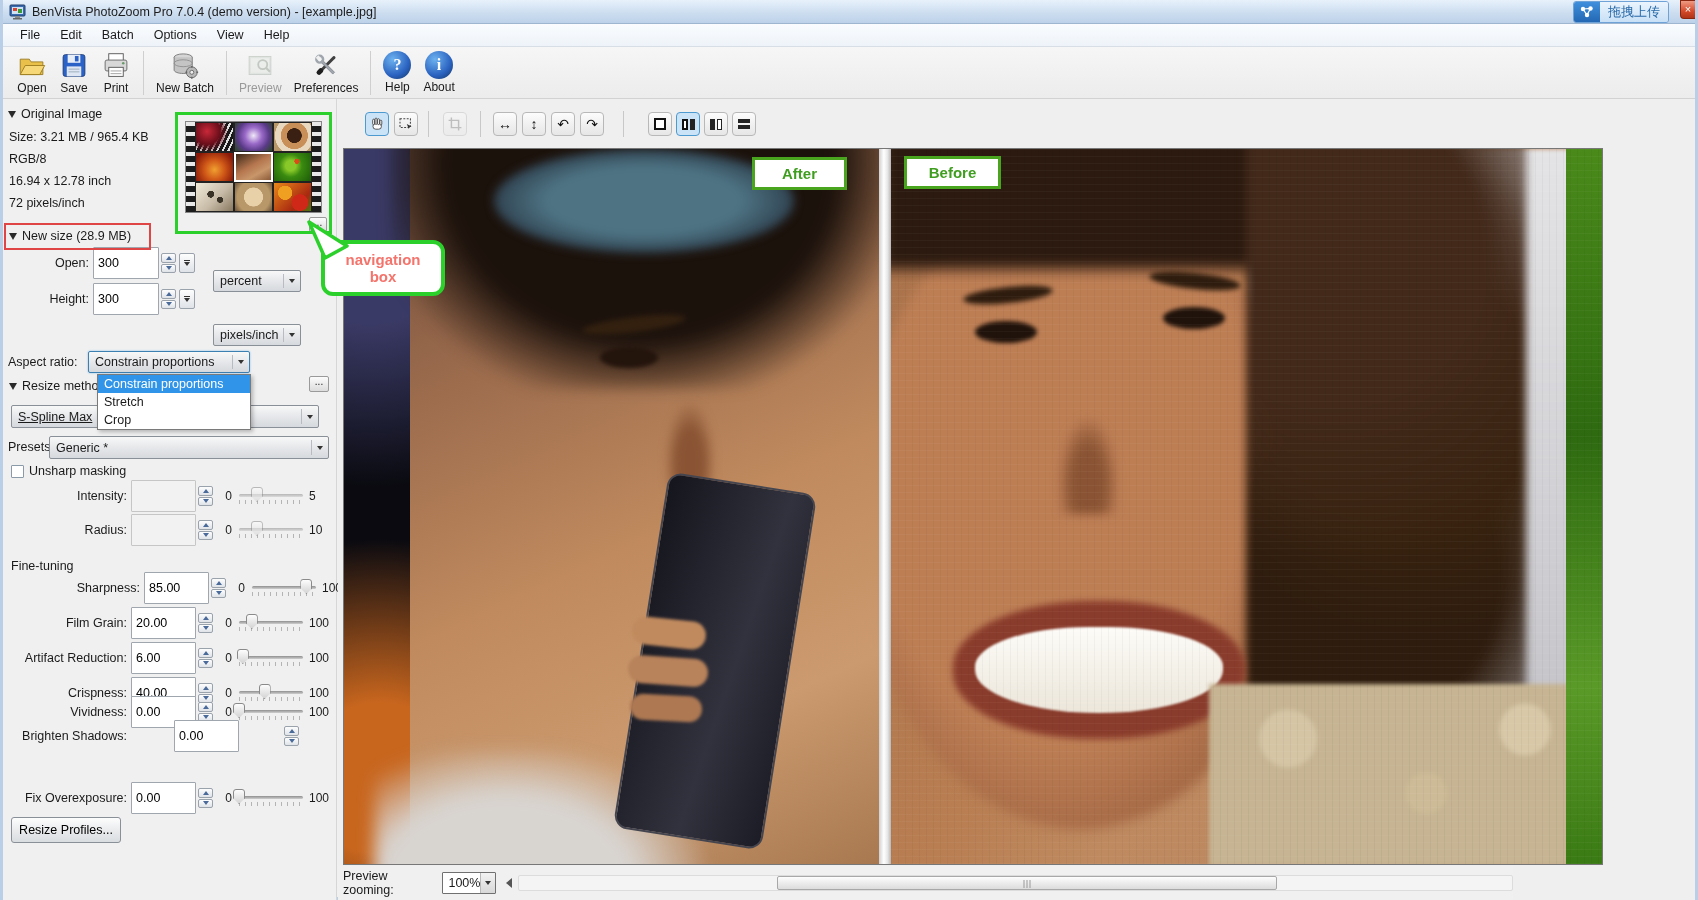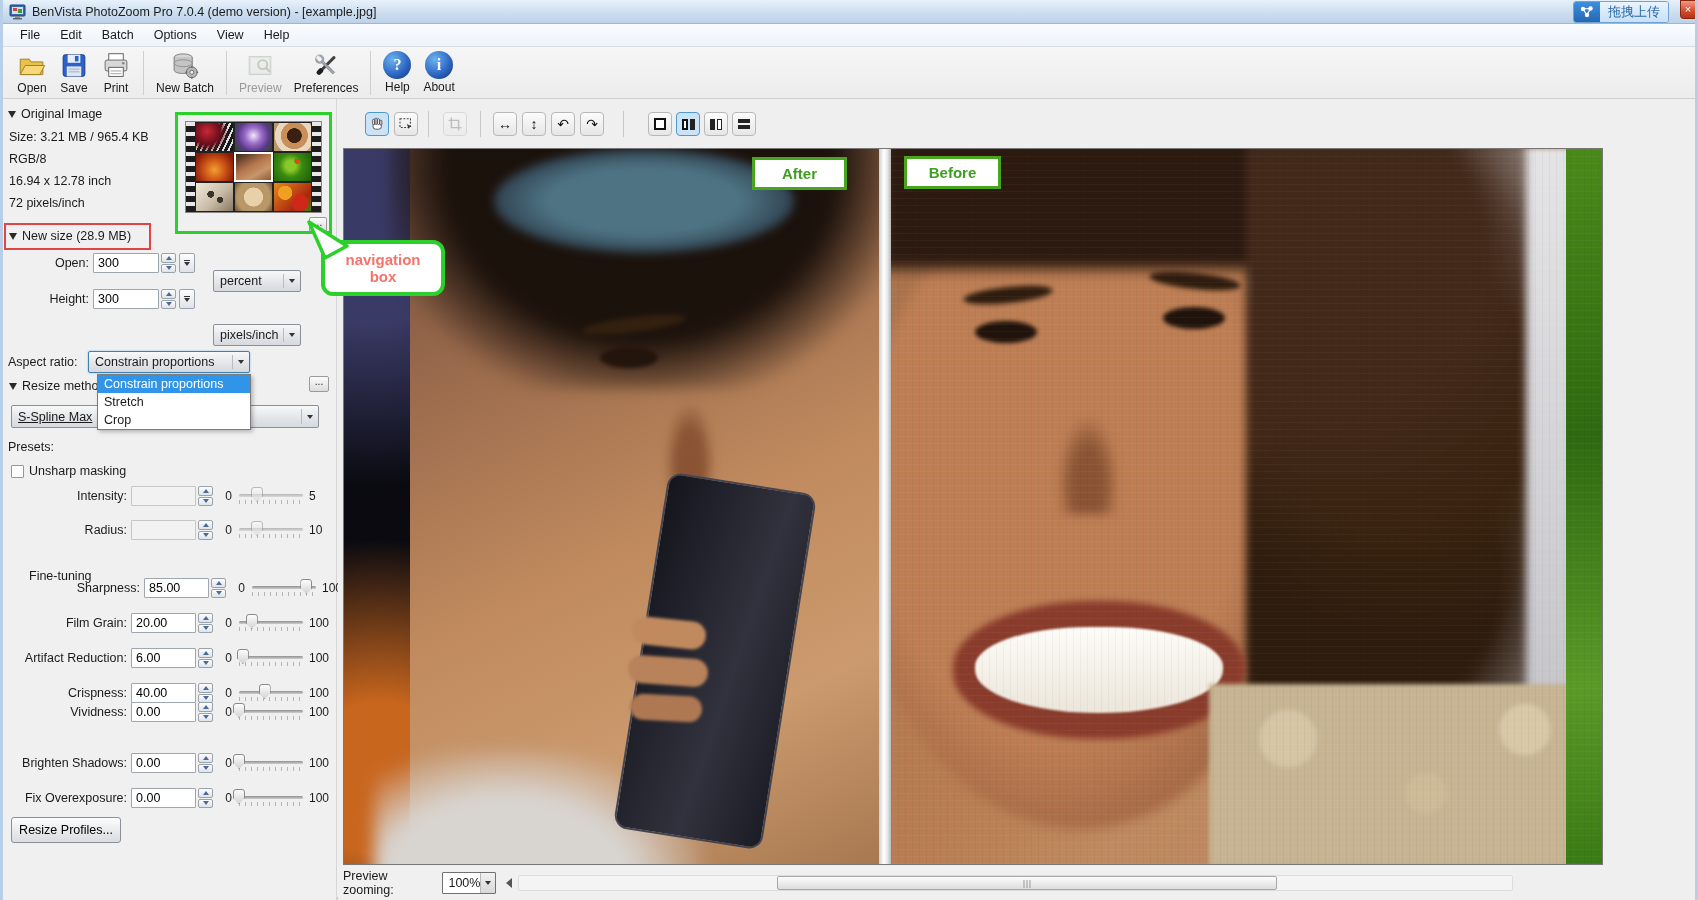--- a/index.html
+++ b/index.html
@@ -52,21 +52,21 @@
   .nc7 { background: radial-gradient(circle at 40% 40%, #3a3428 0 12%, rgba(0,0,0,0) 13%), radial-gradient(circle at 65% 60%, #3a3428 0 10%, rgba(0,0,0,0) 11%), linear-gradient(135deg,#f0ead8 0%,#c8bca8 55%,#887860 100%); }
   .nc8 { background: radial-gradient(circle at 50% 50%, #e8d0a8 0 40%, #b89868 42% 70%, #6a5038 100%); }
   .nc9 { background: radial-gradient(circle at 30% 35%, #f0a020 0 22%, rgba(0,0,0,0) 23%), radial-gradient(circle at 70% 70%, #d02818 0 25%, rgba(0,0,0,0) 26%), linear-gradient(135deg,#e8881a,#a82810 70%,#4a7a10); }
   .navmore { position:absolute; left:306px; top:118px; width:18px; height:15px; background:linear-gradient(#fcfcfc,#dcdcdc); border:1px solid #9a9a9a; border-radius:2px; font-size:10px; line-height:9px; text-align:center; cursor:pointer; }
 
   .redbox { position:absolute; left:1px; top:124px; width:147px; height:27px; border:2px solid #e04545; z-index:30; pointer-events:none; }
 
   .prow { position:absolute; left:0; width:334px; height:22px; display:flex; align-items:center; }
   .rlabel { width:128px; text-align:right; padding-right:4px; flex:none; }
   .rlabel.narrow { width:90px; }
-  .field { height:20px; border:1px solid #a0a6ae; background:#fff; font-family:"Liberation Sans",sans-serif; font-size:12.5px; padding:0 4px; border-radius:1px; flex:none; }
+  .field { height:32px; border:1px solid #a0a6ae; background:#fff; font-family:"Liberation Sans",sans-serif; font-size:12.5px; padding:0 4px; border-radius:1px; flex:none; }
   .field.w65 { width:65px; } .field.w66 { width:66px; }
   .dis .field { background:#f2f2f2; border-color:#c6c6c6; }
   .spin { width:15px; height:20px; display:flex; flex-direction:column; margin-left:2px; flex:none; cursor:pointer; }
   .spin-b { flex:1; border:1px solid #9aa2ac; background:linear-gradient(#fdfdfd,#dfe3e8); display:flex; align-items:center; justify-content:center; border-radius:2px; margin-bottom:1px; }
   .spin-b:last-child { margin-bottom:0; }
   .tri-up { width:0; height:0; border-left:3px solid transparent; border-right:3px solid transparent; border-bottom:4px solid #4a6a9a; }
   .tri-down { width:0; height:0; border-left:3px solid transparent; border-right:3px solid transparent; border-top:4px solid #4a6a9a; }
   .autobtn { width:16px; height:20px; margin-left:3px; border:1px solid #9aa2ac; border-radius:2px; background:linear-gradient(#fdfdfd,#dfe3e8); display:flex; align-items:center; justify-content:center; cursor:pointer; flex:none; }
   .auto-glyph { border-top:1.5px solid #333; padding-top:1px; display:flex; }
   .auto-glyph i { border-left:3px solid transparent; border-right:3px solid transparent; border-top:4px solid #333; width:0; height:0; }
@@ -391,20 +391,27 @@
     </div>
     <div class="navmore" style="left:306px; top:277px; width:20px; height:16px;"><span>...</span></div>
     <div class="ddl" style="left:8px; top:306px; width:308px; height:23px;text-decoration:underline;">
       <span class="dtext">S-Spline Max</span>
         <span class="dsep"></span>
         <span class="darr">
           <i class="dd-arrow"></i>
         </span>
     </div>
     <div class="infoline" style="left:5px; top:341px;">Presets:</div>
+    <div class="ddl" style="left:46px; top:337px; width:280px; height:23px;">
+      <span class="dtext">Generic *</span>
+        <span class="dsep"></span>
+        <span class="darr">
+          <i class="dd-arrow"></i>
+        </span>
+    </div>
 
     <div class="ghead" style="left:8px; top:365px; width:318px;">
       <span class="checkbox"></span>
       <span>Unsharp masking</span>
       <span class="gline"></span>
     </div>
     <div class="prow dis" style="top:386px;">
       <span class="rlabel">Intensity:</span>
       <input class="field w65" disabled="" value="" style="">
       <span class="spin">
@@ -436,21 +443,21 @@
         </span>
       <span class="minv">0</span>
       <span class="slider">
           <span class="track"></span>
           <span class="ticks"></span>
           <span class="thumb" style="left: calc(28% - 6px);"></span>
         </span>
       <span class="maxv">10</span>
     </div>
 
-    <div class="ghead" style="left:8px; top:470px; width:318px;margin-left:18px;">
+    <div class="ghead" style="left:8px; top:460px; width:318px;">
       <span>Fine-tuning</span>
       <span class="gline"></span>
     </div>
 
     <div class="prow" style="top:478px;margin-left:13px;">
       <span class="rlabel">Sharpness:</span>
       <input class="field w65" value="85.00" style="">
       <span class="spin">
           <span class="spin-b">
             <i class="tri-up"></i>
@@ -536,21 +543,21 @@
           </span>
         </span>
       <span class="minv">0</span>
       <span class="slider">
           <span class="track"></span>
           <span class="ticks"></span>
           <span class="thumb" style="left: calc(0% - 6px);"></span>
         </span>
       <span class="maxv">100</span>
     </div>
-    <div class="prow" style="top:653px;">
+    <div class="prow" style="top:626px;gap:43px;">
       <span class="rlabel">Brighten Shadows:</span>
       <input class="field w65" value="0.00" style="">
       <span class="spin">
           <span class="spin-b">
             <i class="tri-up"></i>
           </span>
           <span class="spin-b">
             <i class="tri-down"></i>
           </span>
         </span>

